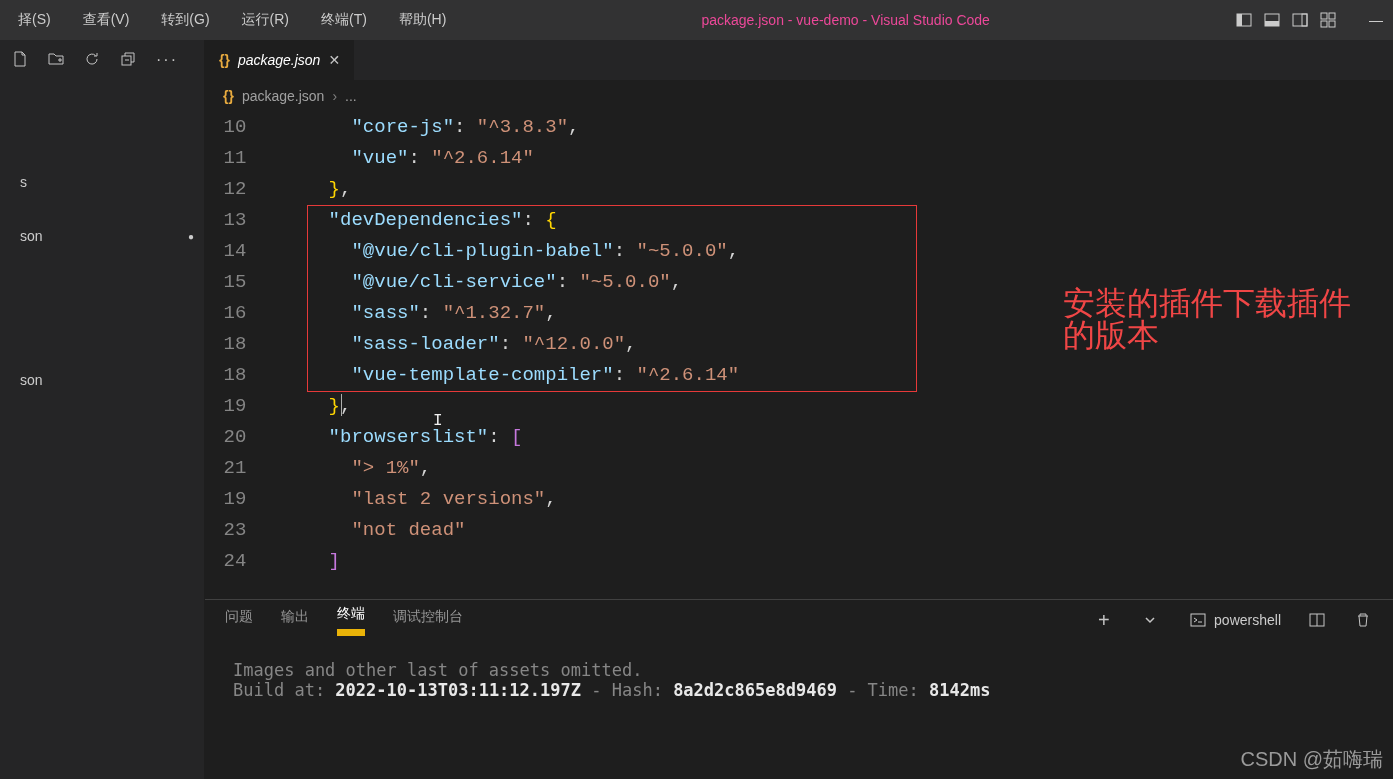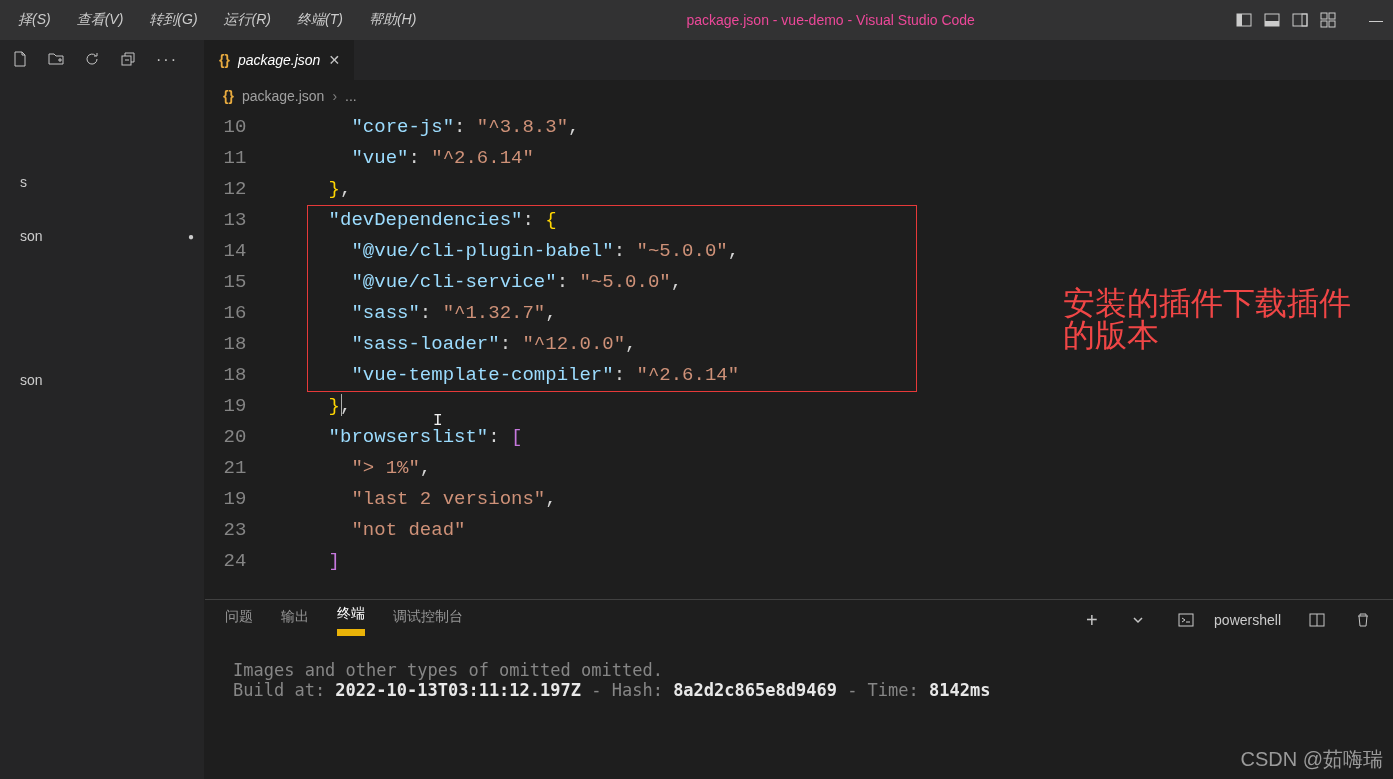--- a/index.html
+++ b/index.html
@@ -13,21 +13,21 @@
 }
 .title-bar {
   height: 40px;
   background: #323233;
   display: flex;
   align-items: center;
   padding: 0 8px;
   font-size: 14px;
   color: #cccccc;
 }
-.menu-items { display: flex; gap: 6px; font-style: italic; }
+.menu-items { display: flex; gap: 12px; }
 .menu-item { padding: 4px 10px; cursor: pointer; }
 .title-text { flex: 1; text-align: center; color: #ec4899; }
 .title-right { display: flex; gap: 10px; align-items: center; }
 .title-icon { width: 18px; height: 18px; display: flex; align-items: center; justify-content: center; color: #cccccc; }
 .main-row { display: flex; height: calc(100% - 40px); }
 .sidebar {
   width: 205px;
   background: #252526;
   border-right: 1px solid #1e1e1e;
   display: flex;
@@ -160,21 +160,21 @@
   padding: 20px 28px 0 28px;
   font-family: Consolas, monospace;
   font-size: 17px;
   color: #cccccc;
 }
 .panel-body .dim { color: #868686; }
 .panel-body .bold { color: #e8e8e8; font-weight: bold; margin-top: 36px; }
 .powershell-label {
   display: flex;
   align-items: center;
-  gap: 20px;
+  gap: 8px;
   color: #cccccc;
   font-size: 14px;
 }
 .watermark {
   position: absolute;
   right: 10px; bottom: 6px;
   color: #9a9a9a;
   font-size: 20px;
 }
 </style>
@@ -341,20 +341,20 @@
               <line x1="8" y1="2" x2="8" y2="14"></line>
             </svg>
           </span>
         <span class="panel-icon">
             <svg width="16" height="16" viewBox="0 0 16 16" fill="none" stroke="currentColor">
               <path d="M3 4h10M5 4V2h6v2M4 4l1 10h6l1-10"></path>
             </svg>
           </span>
       </div>
       <div class="panel-body">
-        <div class="dim">Images and other types of omitted omitted.</div>
+        <div class="dim">Images and other last of assets omitted.</div>
         <div><span class="dim">Build at: </span><span class="bold">2022-10-13T03:11:12.197Z</span><span class="dim"> - Hash: </span><span class="bold">8a2d2c865e8d9469</span><span class="dim"> - Time: </span><span class="bold">8142ms</span></div>
       </div>
     </div>
   </div>
 </div>
 
 <div class="watermark">CSDN @茹嗨瑞</div>
 
 </body></html>

